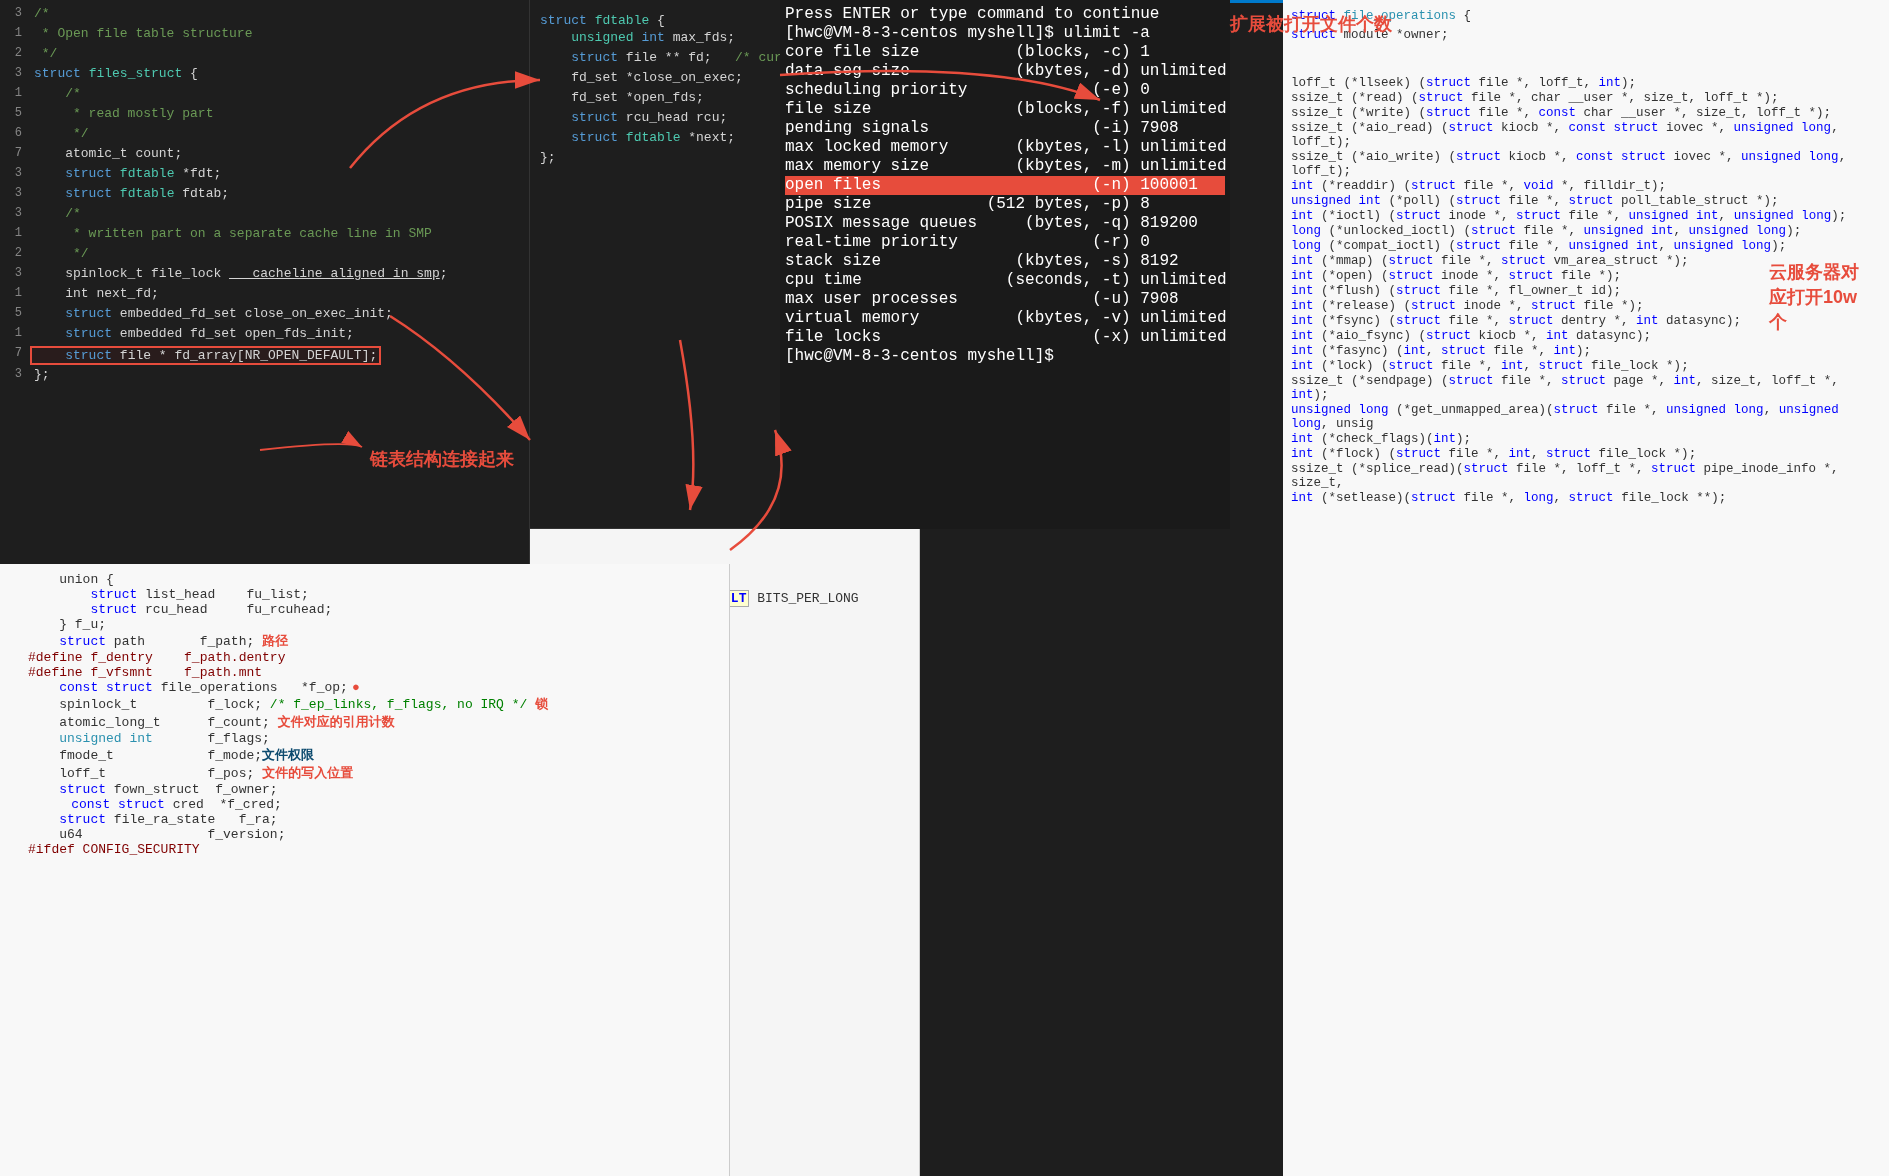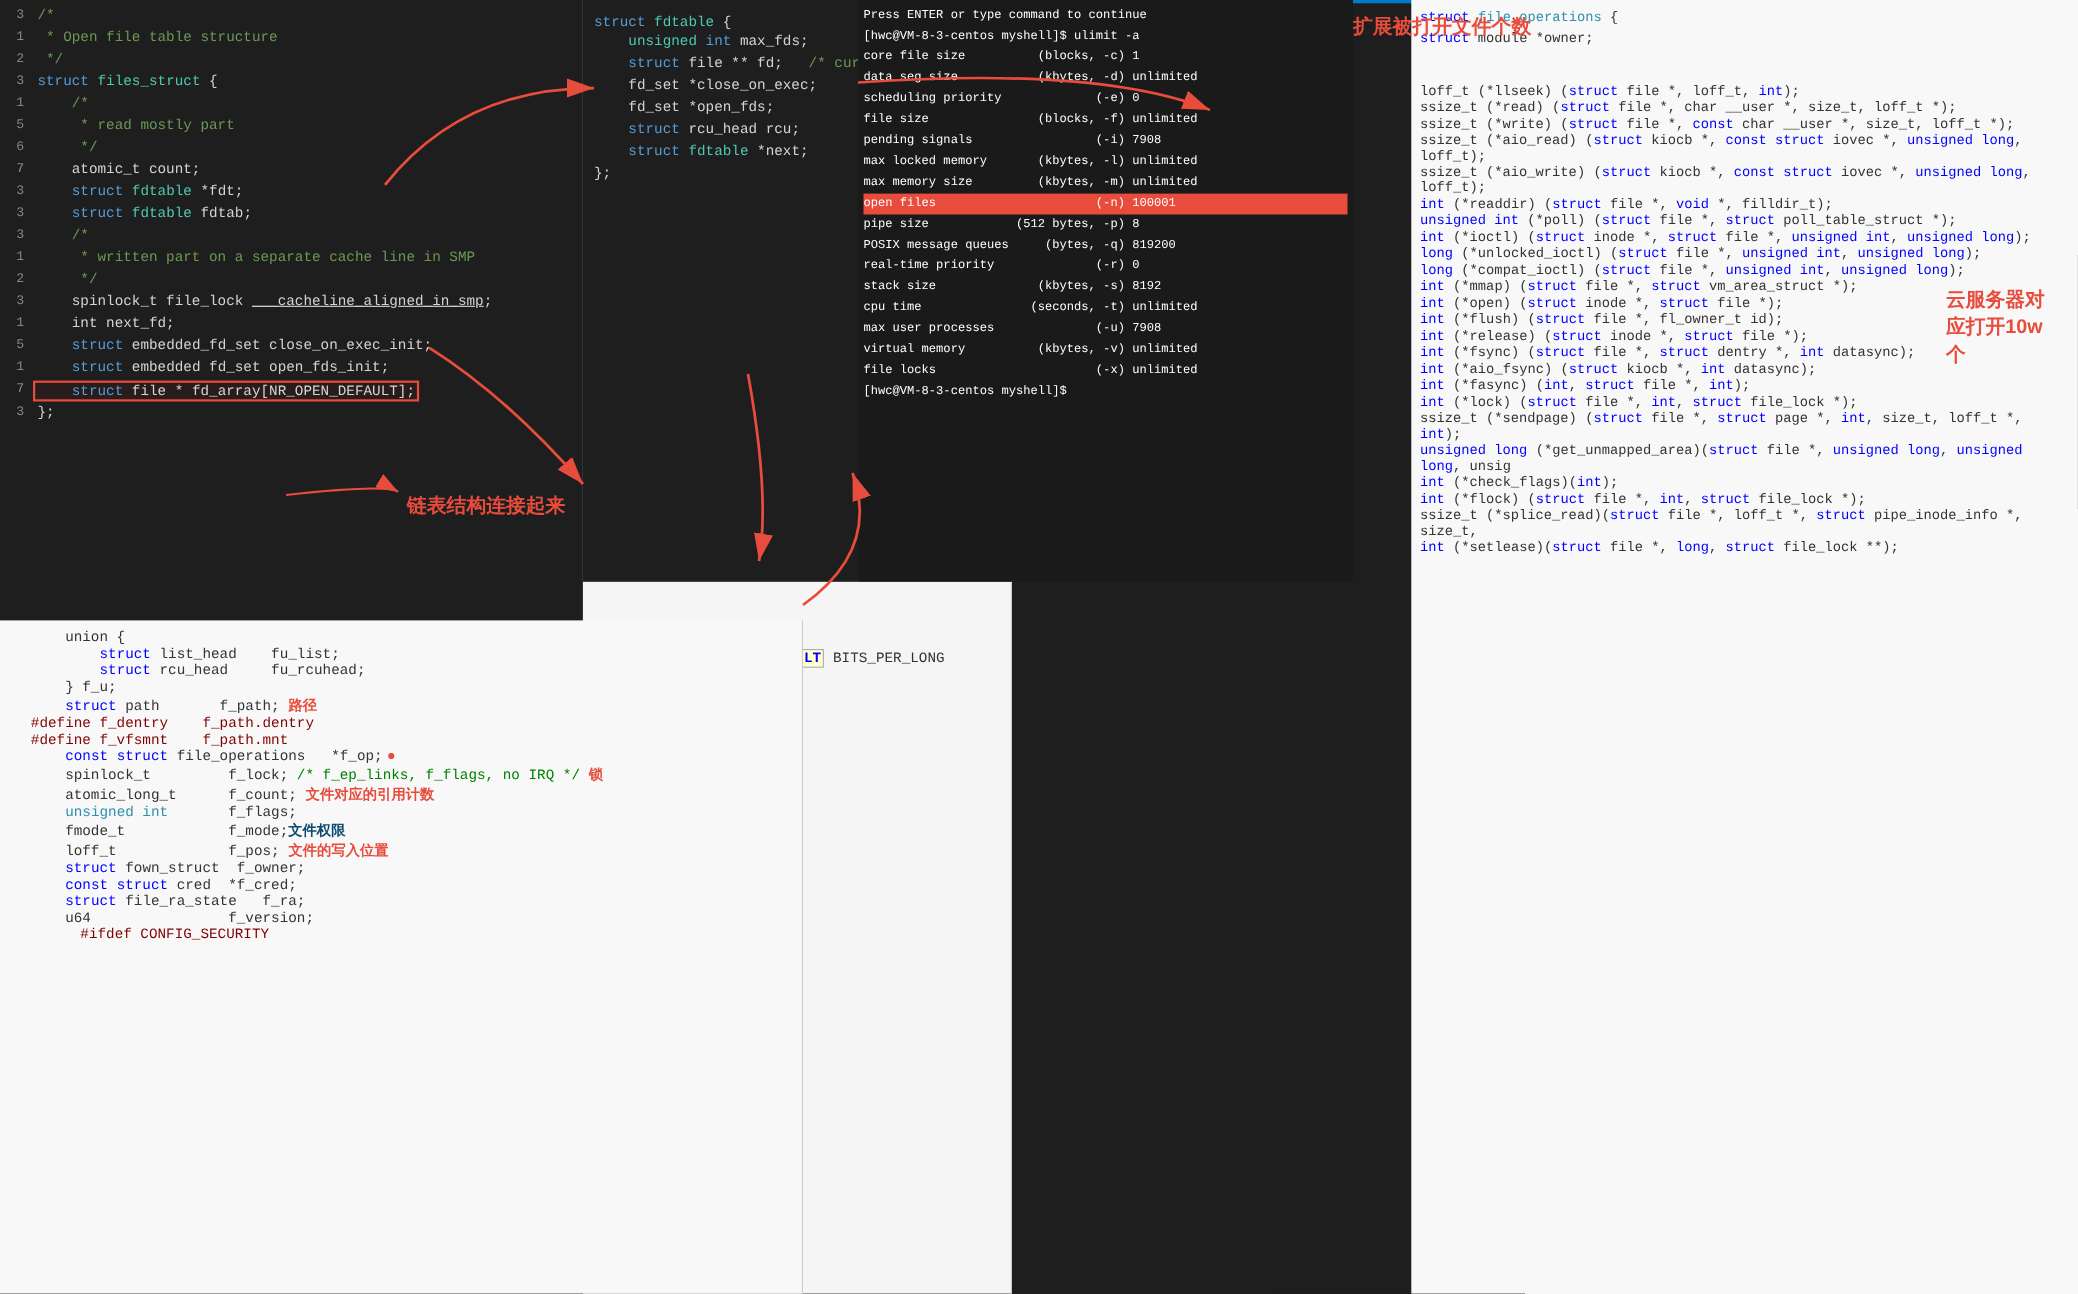--- a/index.html
+++ b/index.html
@@ -123,21 +123,21 @@
       color: #d4d4d4;
       padding: 5px;
       position: absolute;
       top: 0;
       right: 659px;
       overflow: hidden;
     }
 
     .terminal-line {
       color: #ffffff;
-      font-size: 11px;
+      font-size: 16px;
       line-height: 19px;
       white-space: pre;
     }
 
     
     .annotation {
       position: absolute;
       color: #e74c3c;
       font-size: 16px;
       font-weight: bold;
@@ -396,39 +396,39 @@
     </div>
     <div style="display:flex; align-items:center;">
       <span style="color:#999;width:20px;"></span>
       <span style="white-space:pre; padding-left:8px;">    loff_t             f_pos;</span>
       <span style="color:#e74c3c; font-family:'Microsoft YaHei',sans-serif; font-weight:bold; margin-left:8px;">文件的写入位置</span>
     </div>
     <div style="display:flex;">
       <span style="color:#999;width:20px;"></span>
       <span style="white-space:pre; padding-left:8px;">    <span style="color:#0000ff;">struct</span> fown_struct  f_owner;</span>
     </div>
-    <div style="display:flex;">
+    <div style="display:flex;gap:12px;">
       <span style="color:#999;width:20px;"></span>
       <span style="white-space:pre; padding-left:8px;">    <span style="color:#0000ff;">const struct</span> cred  *f_cred;</span>
     </div>
     <div style="display:flex;">
       <span style="color:#999;width:20px;"></span>
       <span style="white-space:pre; padding-left:8px;">    <span style="color:#0000ff;">struct</span> file_ra_state   f_ra;</span>
     </div>
     <div style="display:flex;">
       <span style="color:#999;width:20px;"></span>
       <span style="white-space:pre; padding-left:8px;"></span>
     </div>
     <div style="display:flex;">
       <span style="color:#999;width:20px;"></span>
       <span style="white-space:pre; padding-left:8px;">    u64                f_version;</span>
     </div>
     <div style="display:flex;">
       <span style="color:#999;width:20px;"></span>
-      <span style="white-space:pre; padding-left:8px; color:#800000;margin-left:45px;">#ifdef CONFIG_SECURITY</span>
+      <span style="white-space:pre; padding-left:8px; color:#800000;">#ifdef CONFIG_SECURITY</span>
     </div>
   </div>
 
   <div class="right-panel" style="background:#f8f8f8; color:#333; font-size:12.5px; overflow:hidden;">
     <div style="padding: 4px 8px; font-weight: normal;">
       <span style="color:#0000ff;">struct</span> <span style="color:#2b91af;">file_operations</span> {
     </div>
     <div style="padding: 1px 8px 0 8px;">    <span style="color:#0000ff;">struct</span> module *owner;</div>
     <div style="padding: 1px 8px 0 8px; margin-top: 33px;">    loff_t (*llseek) (<span style="color:#0000ff;">struct</span> file *, loff_t, <span style="color:#0000ff;">int</span>);</div>
     <div style="padding: 1px 8px 0 8px;">    ssize_t (*read) (<span style="color:#0000ff;">struct</span> file *, char __user *, size_t, loff_t *);</div>

